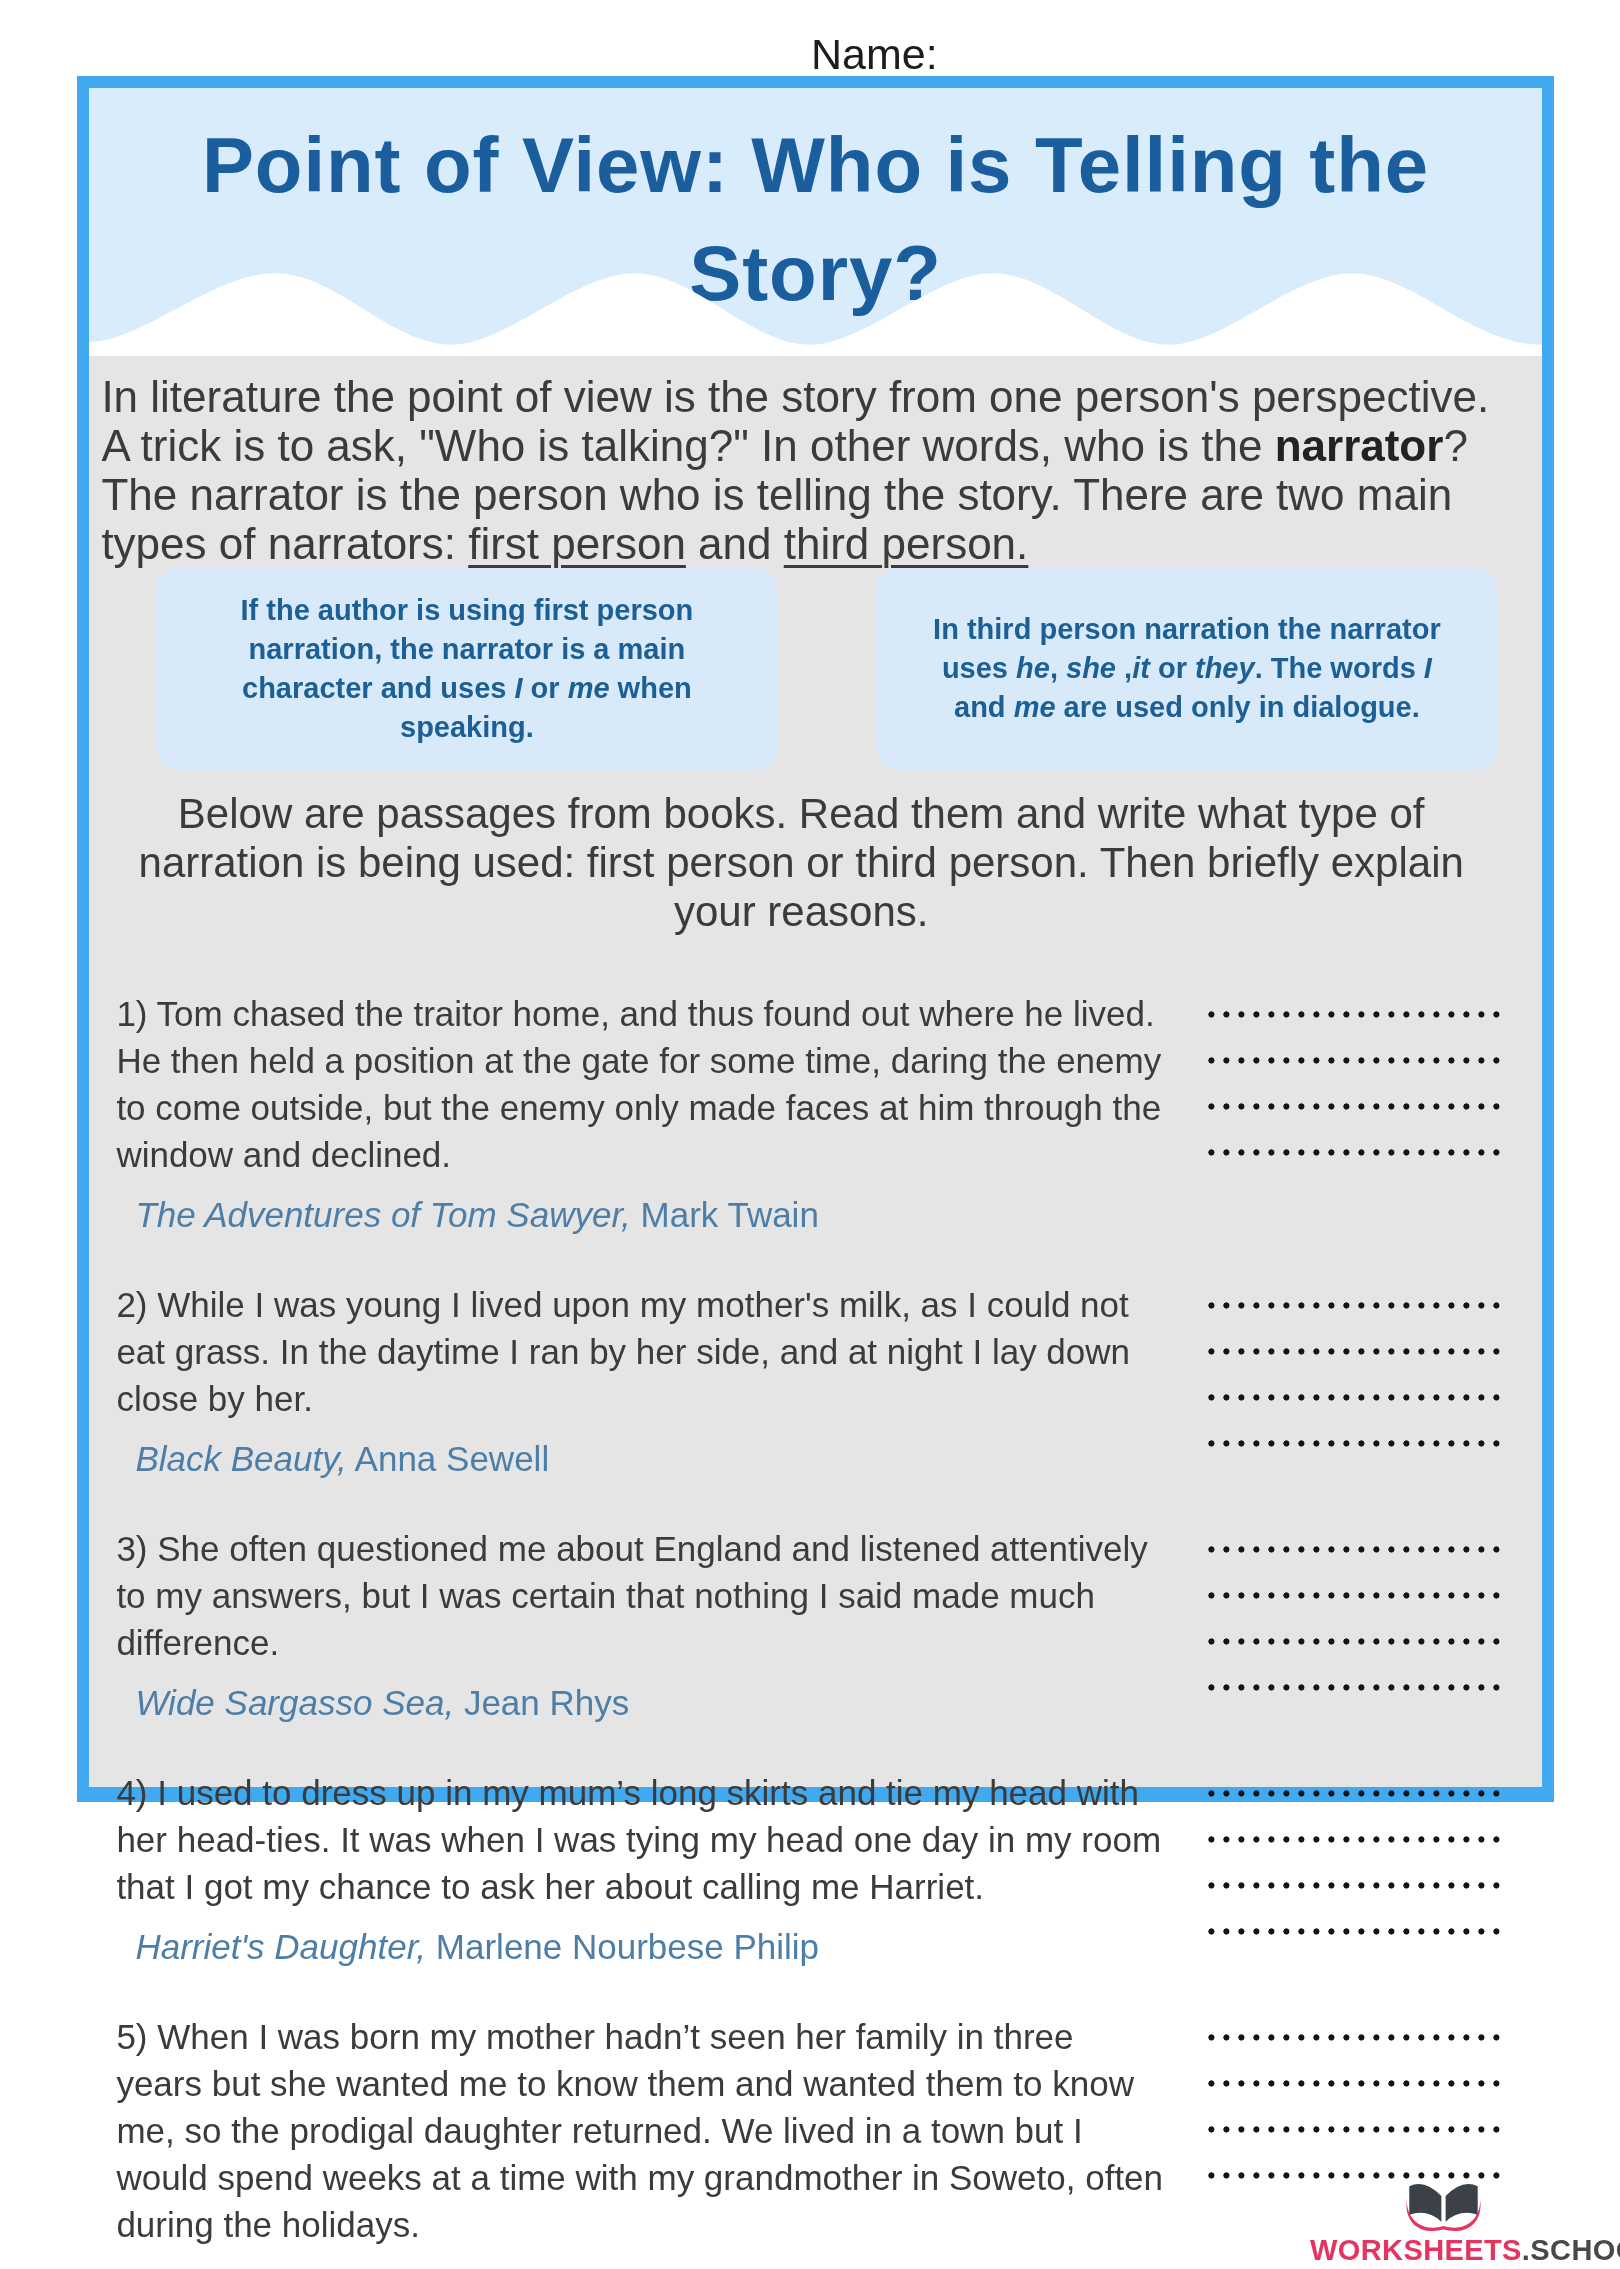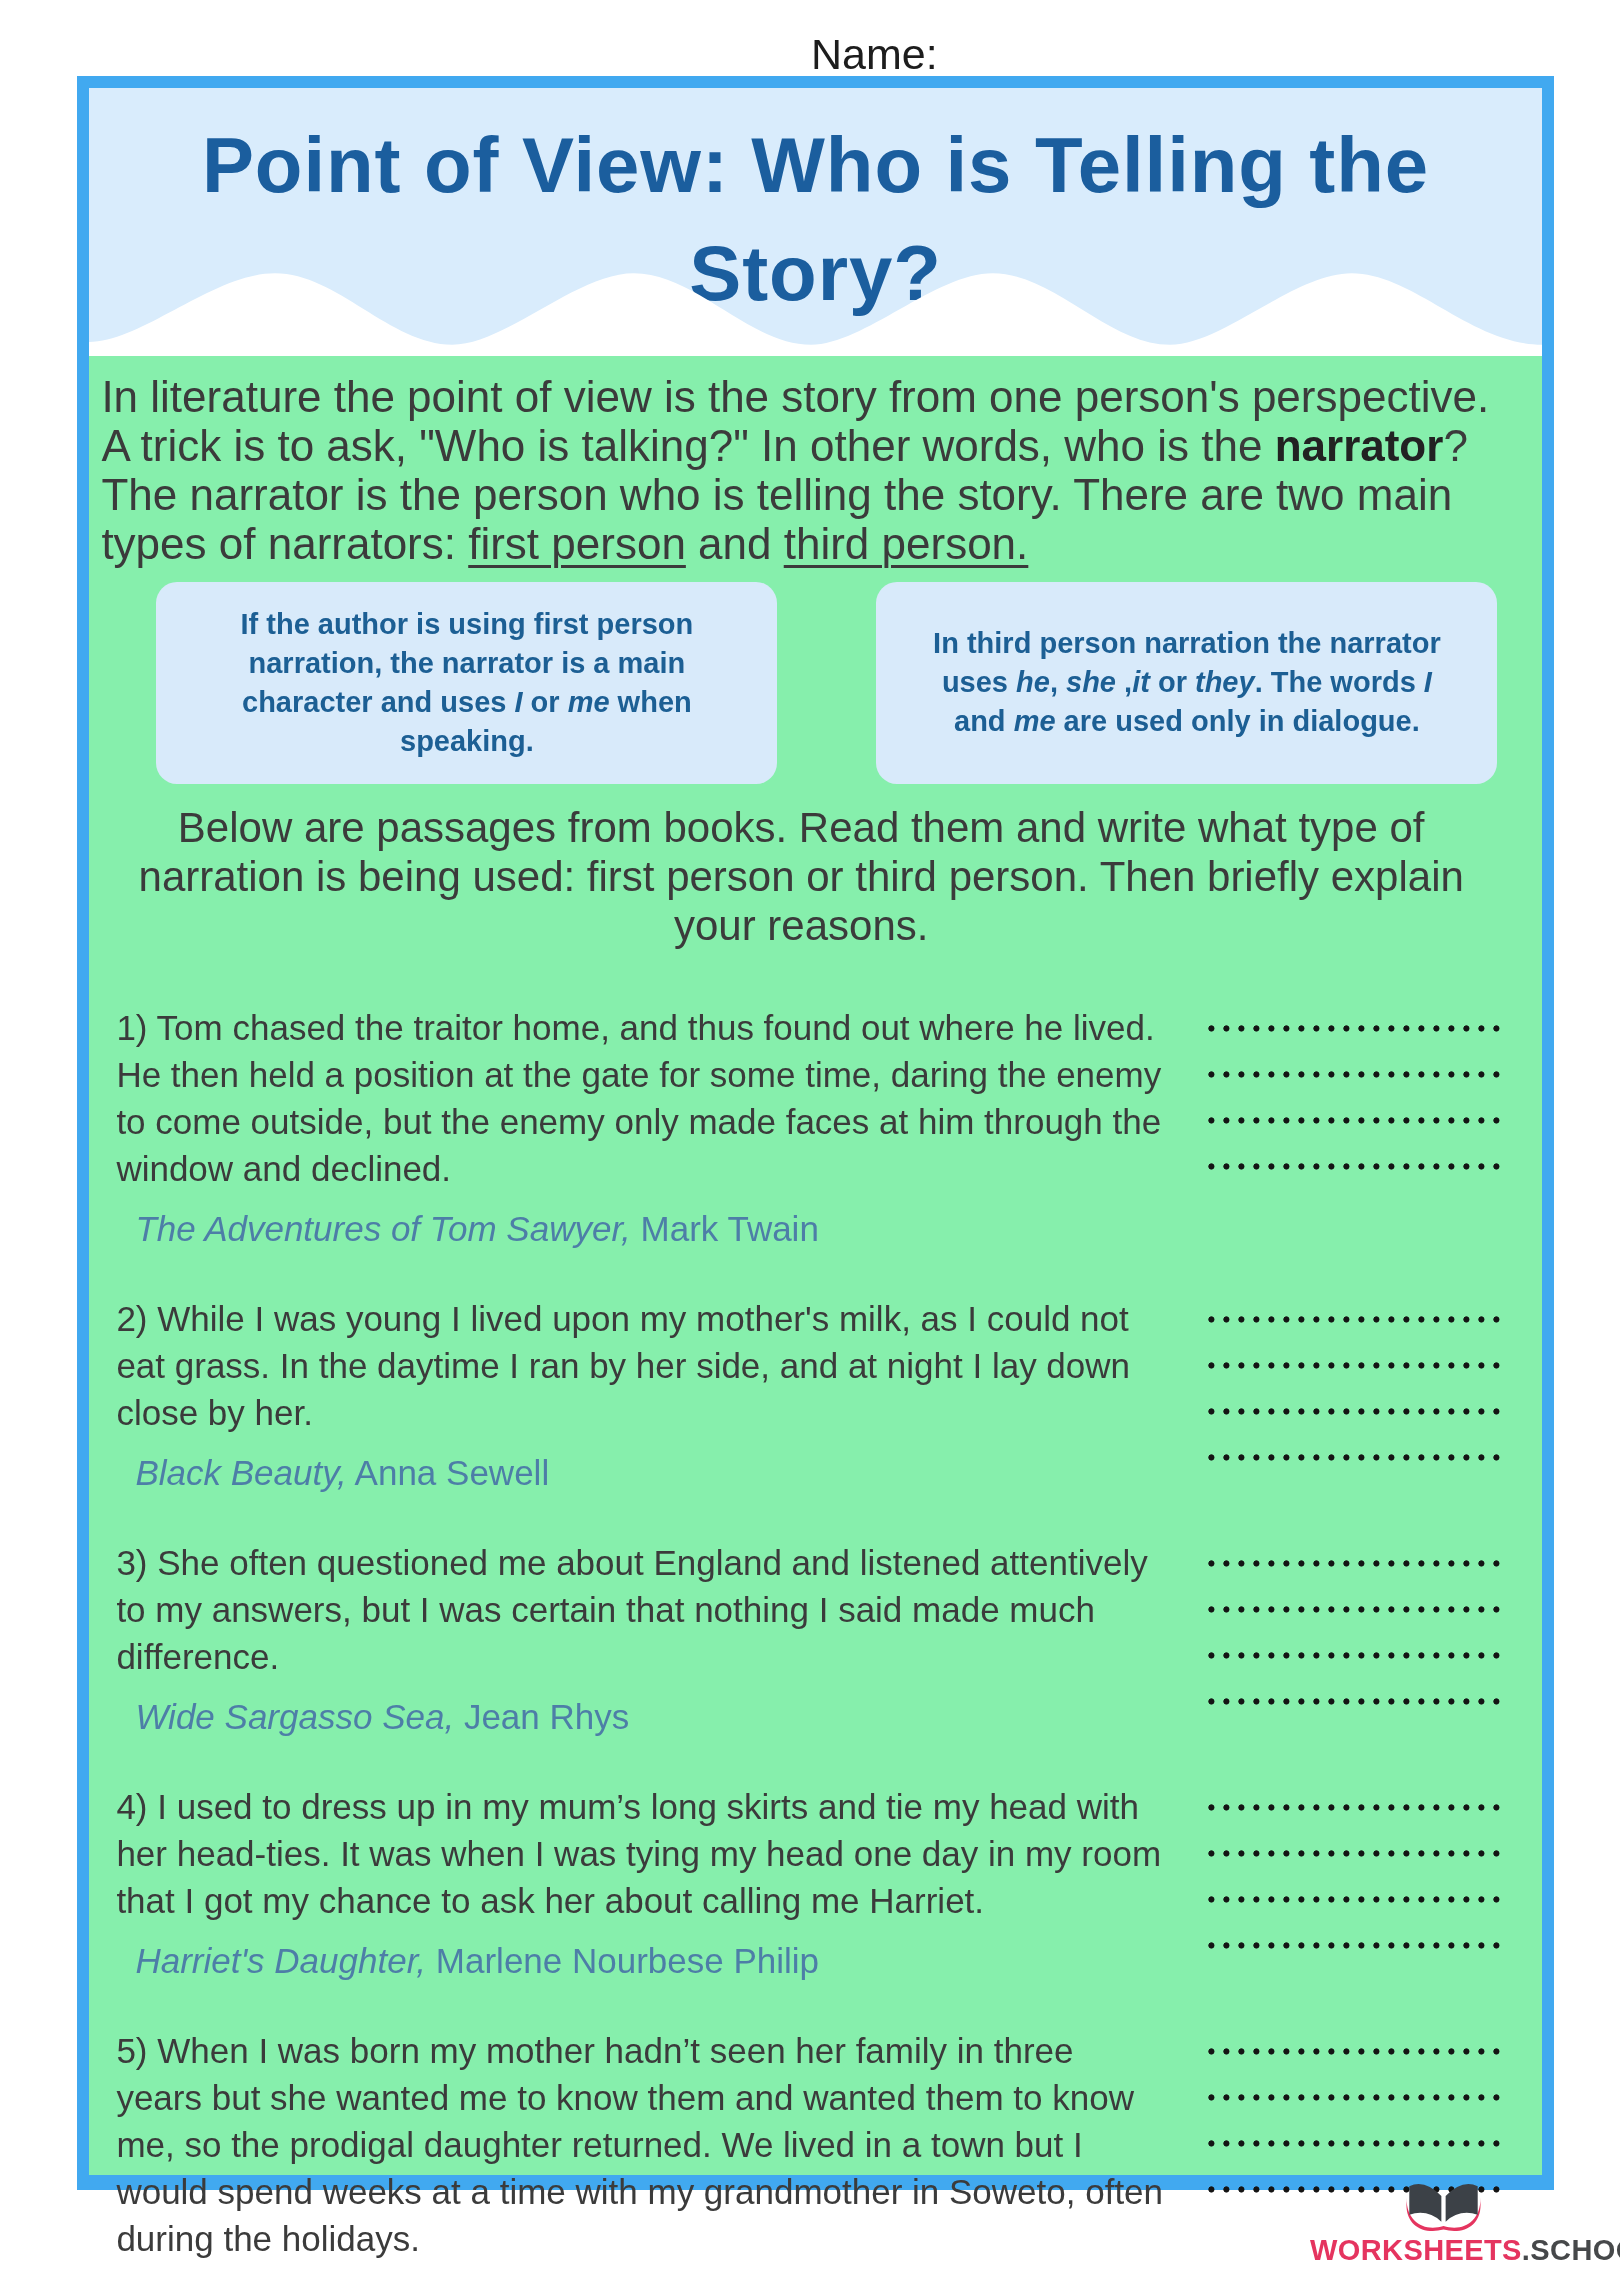--- a/index.html
+++ b/index.html
@@ -13,25 +13,25 @@
 
   
   .name-label {
     position:absolute; left:811px; top:30px;
     font-size:43px; font-weight:400; color:#1d1d1d;
   }
 
   
   .frame {
     position:absolute; left:77px; top:76px;
-    width:1477px; height:2114px;
+    width:1477px; height:1726px;
     box-sizing:border-box;
     border:12.4px solid #41a9f0;
     border-bottom-width:15px;
-    background:#86efac;
+    background:#e5e5e5;
   }
 
   
   .banner {
     position:relative;
     width:100%; height:266px;
     background:#d9ecfc;
   }
   .banner h1 {
     margin:0; padding-top:23px;
@@ -50,21 +50,21 @@
   .intro {
     margin:17.7px 0 0 0;
     font-size:44px; line-height:49px;
     color:#3b3b3b;
     white-space:pre-wrap;
   }
   .intro .bold { font-weight:bold; color:#222222; }
   .intro .underline { text-decoration:underline; text-decoration-thickness:2.7px; text-underline-offset:6.2px; }
 
   .boxes {
-    margin-top:14px;
+    margin-top:0;
     padding-left:55px;
     display:flex; gap:99px;
   }
   .info-box {
     box-sizing:border-box;
     width:621px; min-height:183px;
     background:#d8eafa;
     border-radius:21px;
     padding:23px 43px;
     display:flex; align-items:center; justify-content:center;

